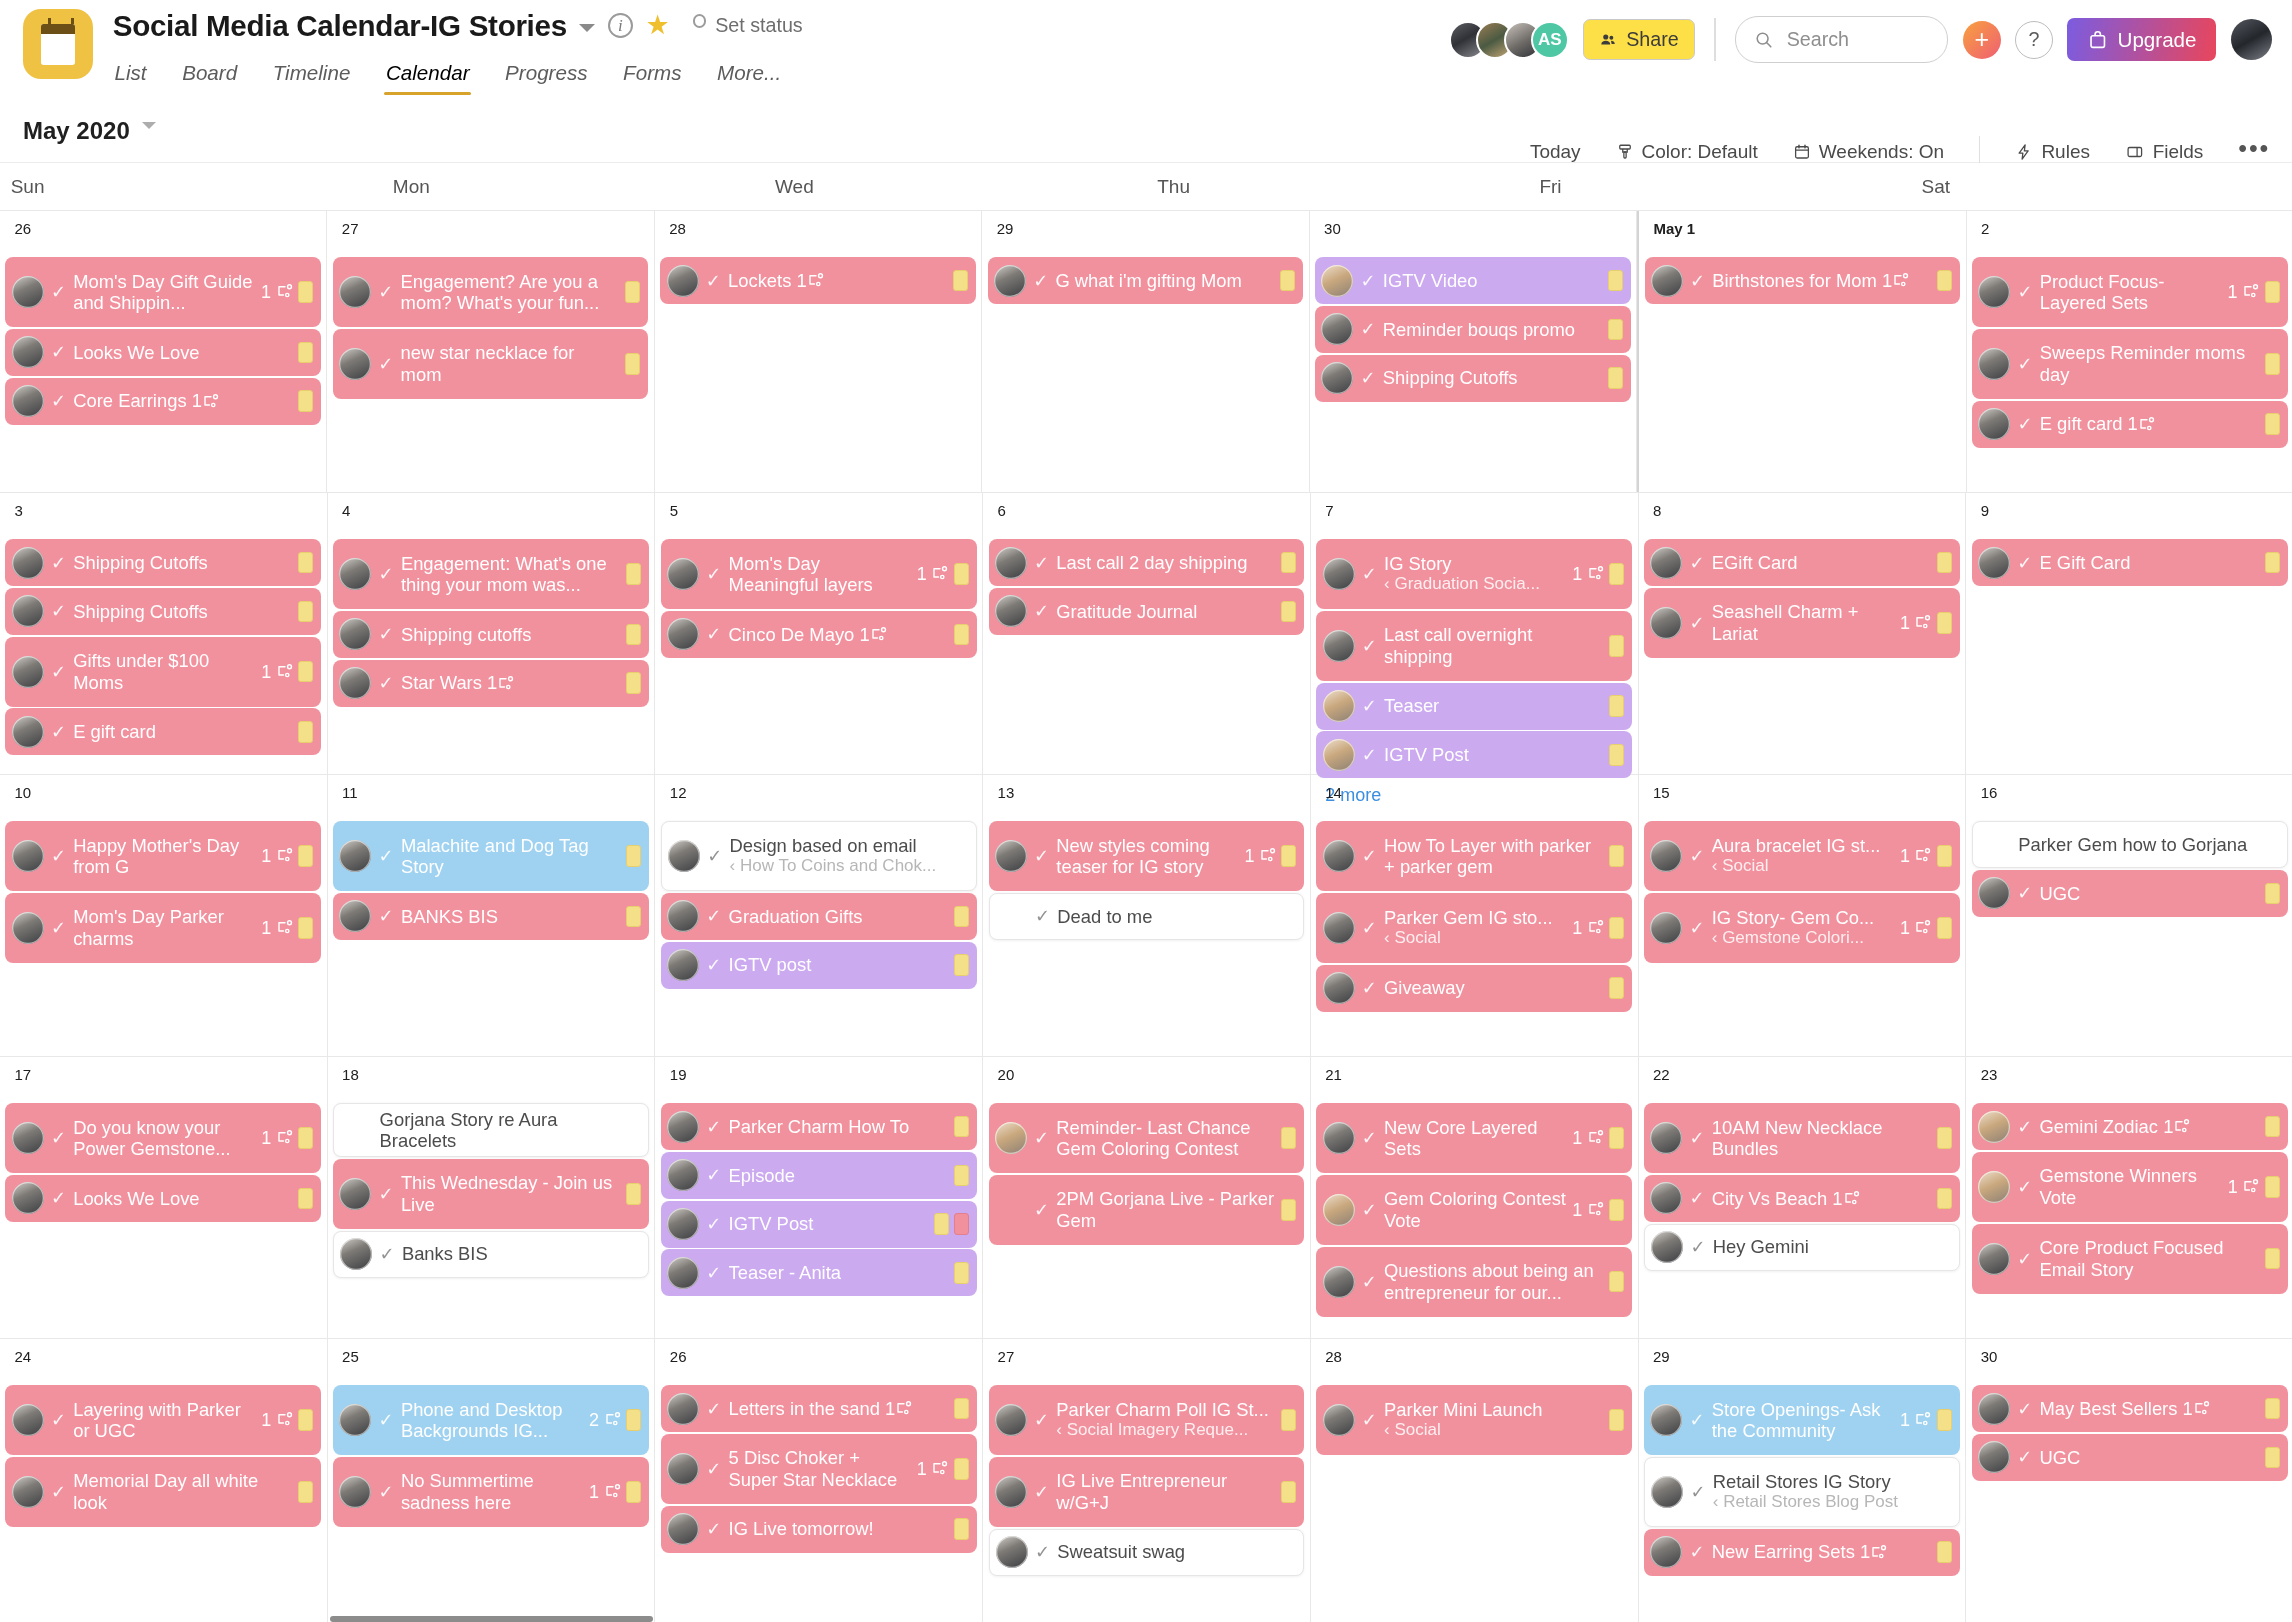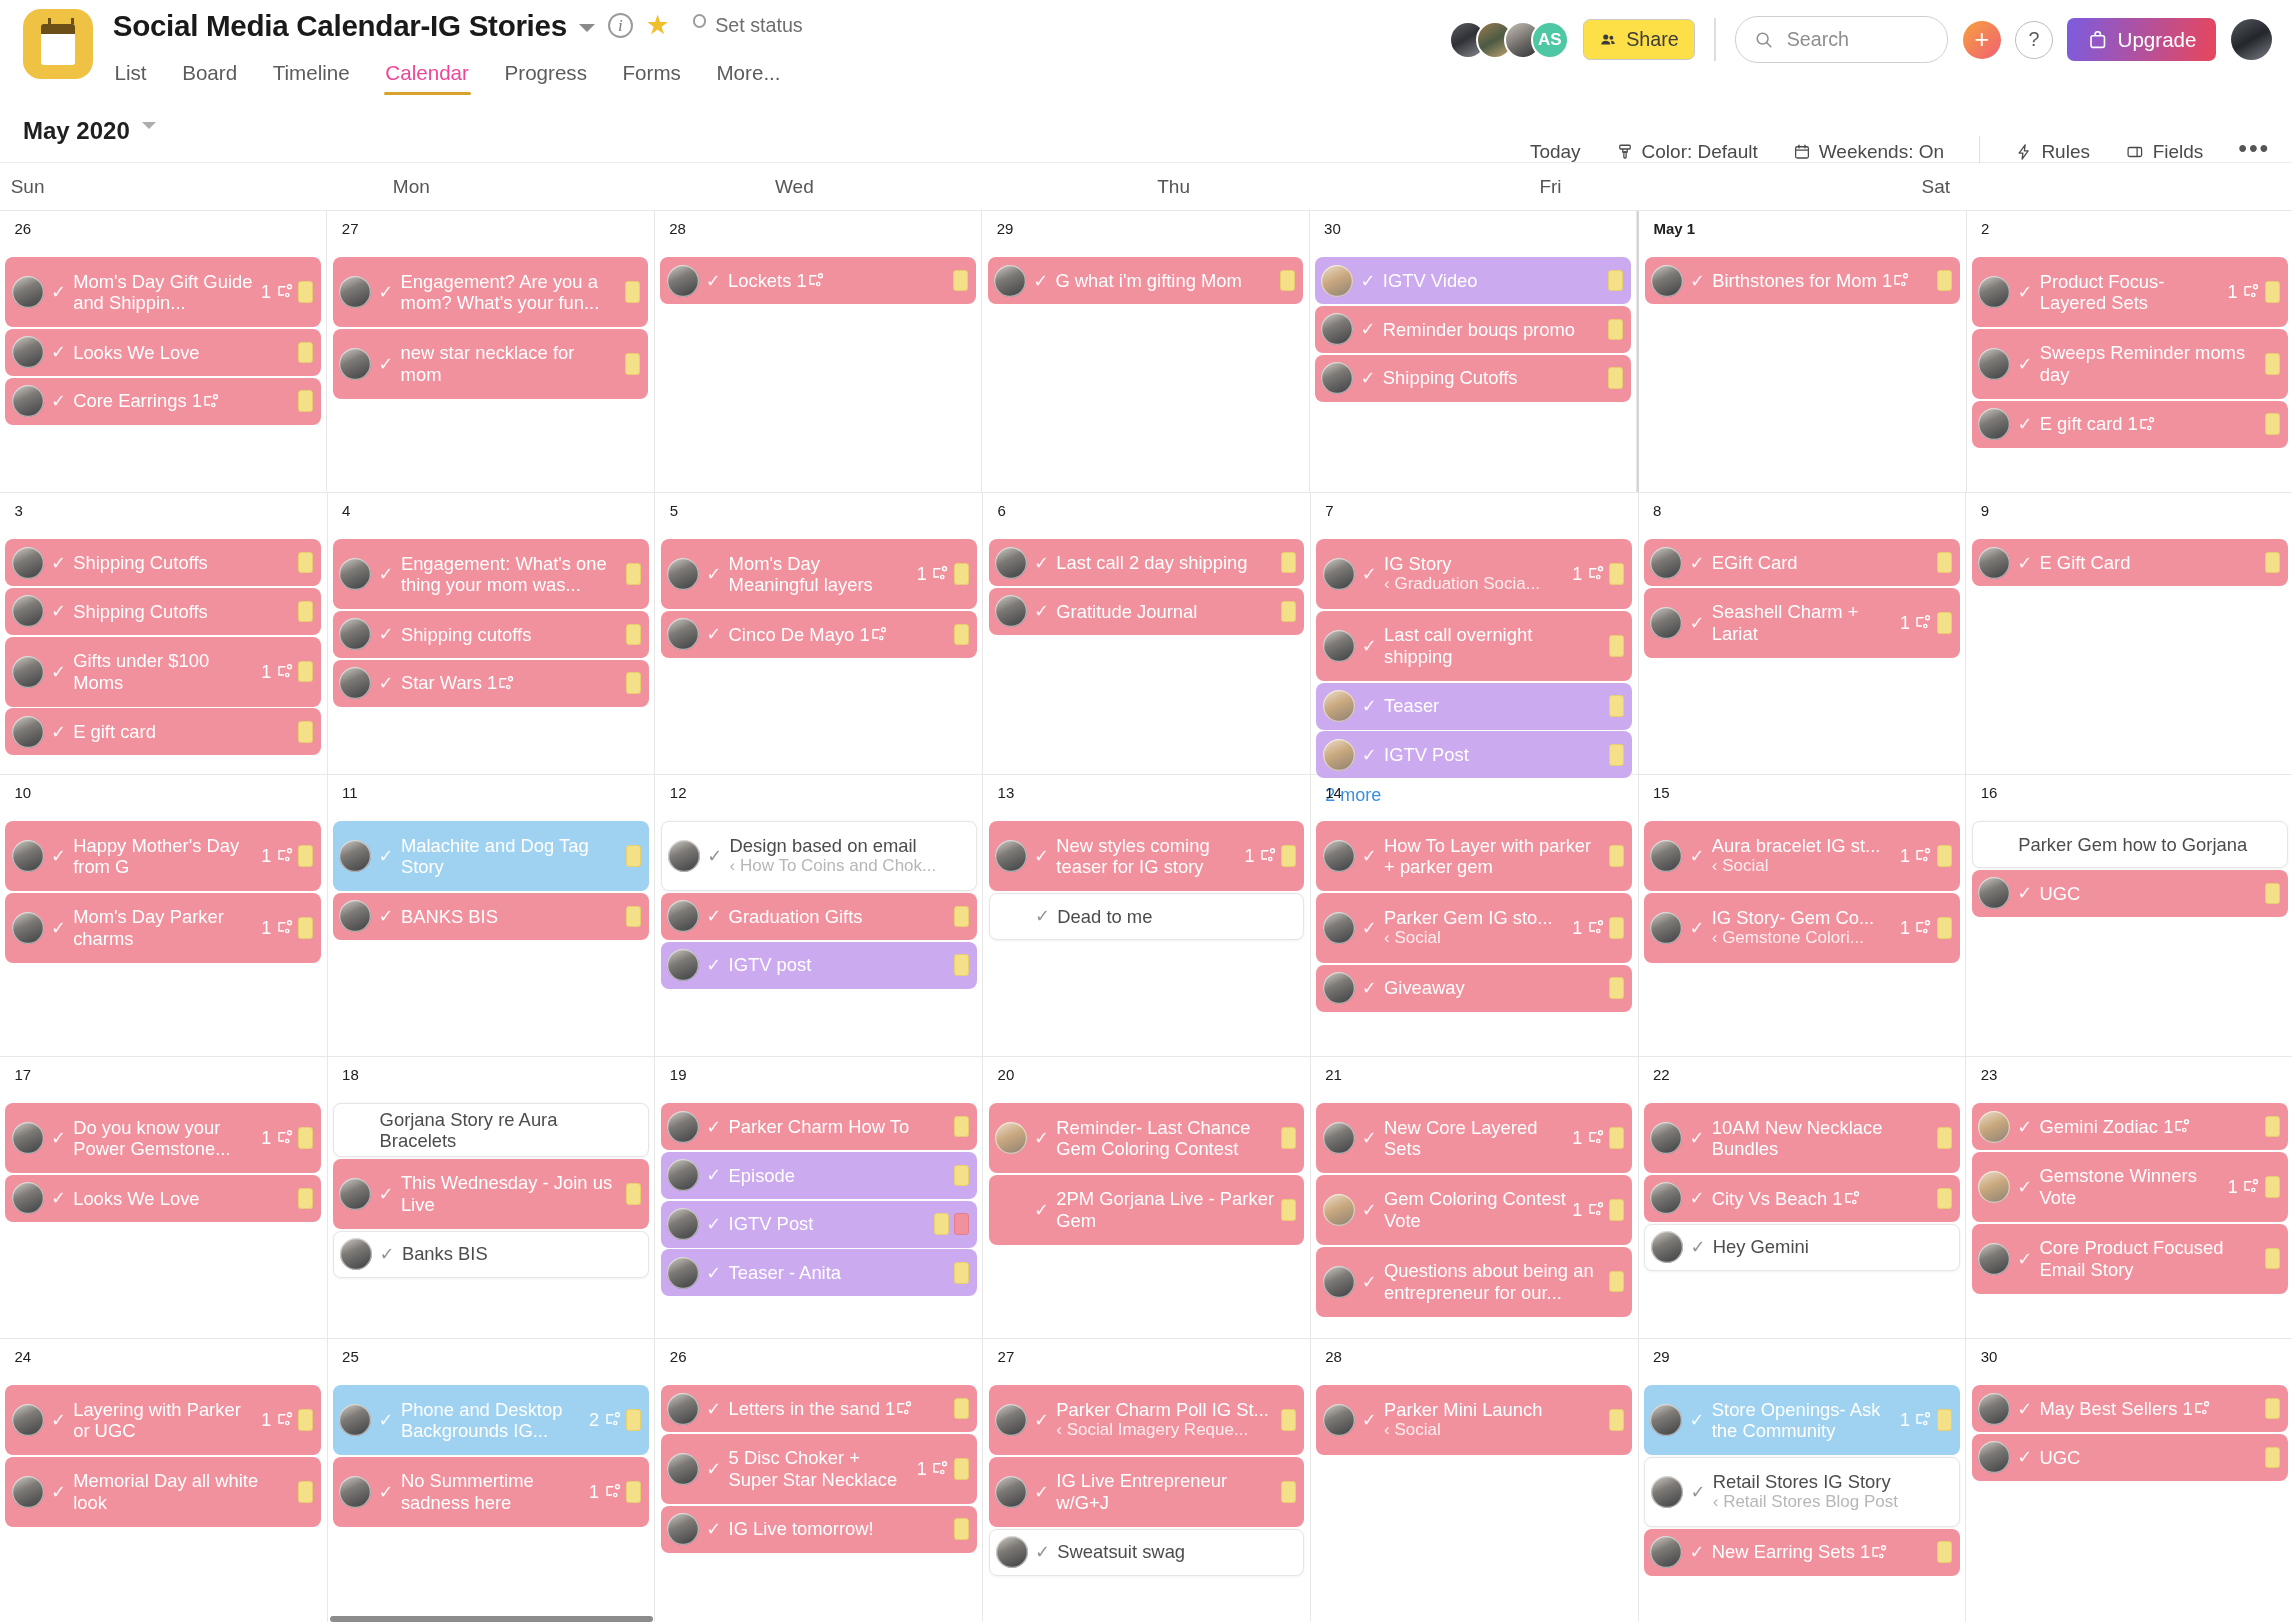--- a/index.html
+++ b/index.html
@@ -72,23 +72,23 @@
     color: #6e6e6e; font-size: 19.7px; margin-left: 10.7px;
   }
   .status-dot {
     width: 13.4px; height: 13.4px; border-radius: 50%;
     border: 2px solid #9c9c9c;
   }
 
   .tabs { display: flex; gap: 32px; margin-top: 9px; }
   .tab {
     font-size: 20.6px; color: #5c5c5c; padding: 5.4px 1.8px 10.7px;
-    cursor: pointer; position: relative; white-space: nowrap;
-  }
-  .tab.active { color: #ec4899; }
+    cursor: pointer; position: relative; white-space: nowrap; font-style: italic;
+  }
+  .tab.active { color: #000000; }
   .tab.active::after {
     content: ""; position: absolute; left: 0; right: 0; bottom: 0;
     height: 3.6px; background: #d8a32a; border-radius: 1.8px;
   }
 
   .top-right {
     position: absolute; right: 21.5px; top: 16px;
     display: flex; align-items: center; gap: 14.3px;
   }
   .avatars { display: flex; align-items: center; }

